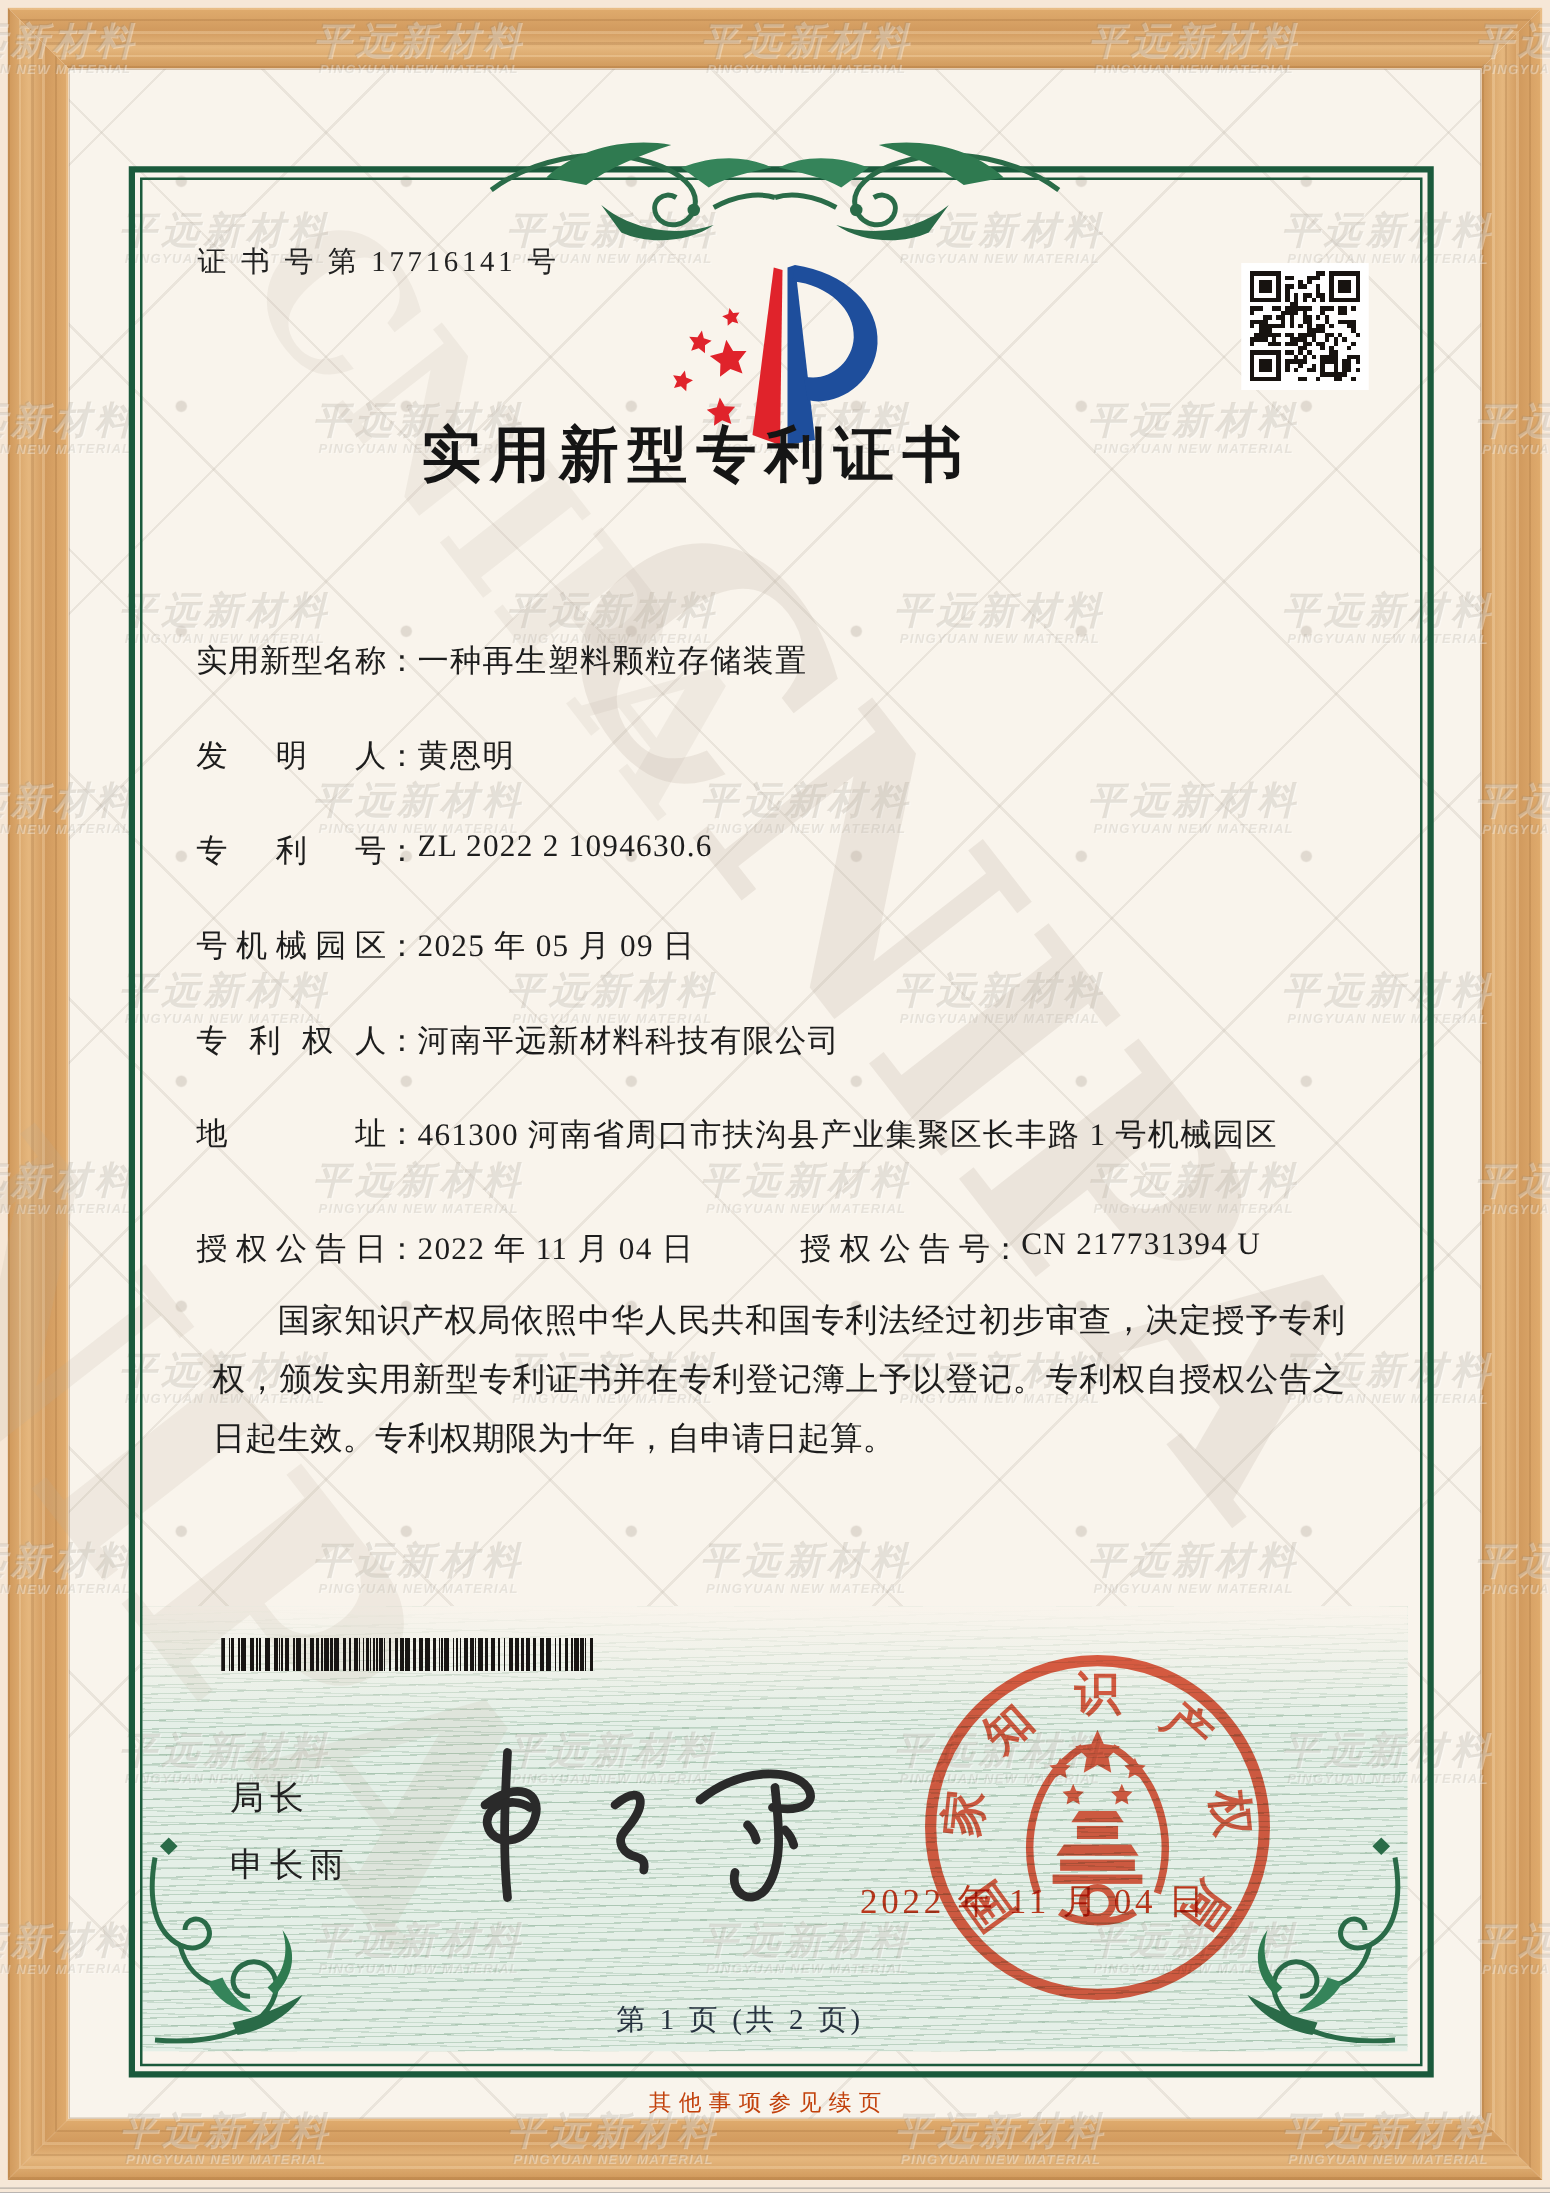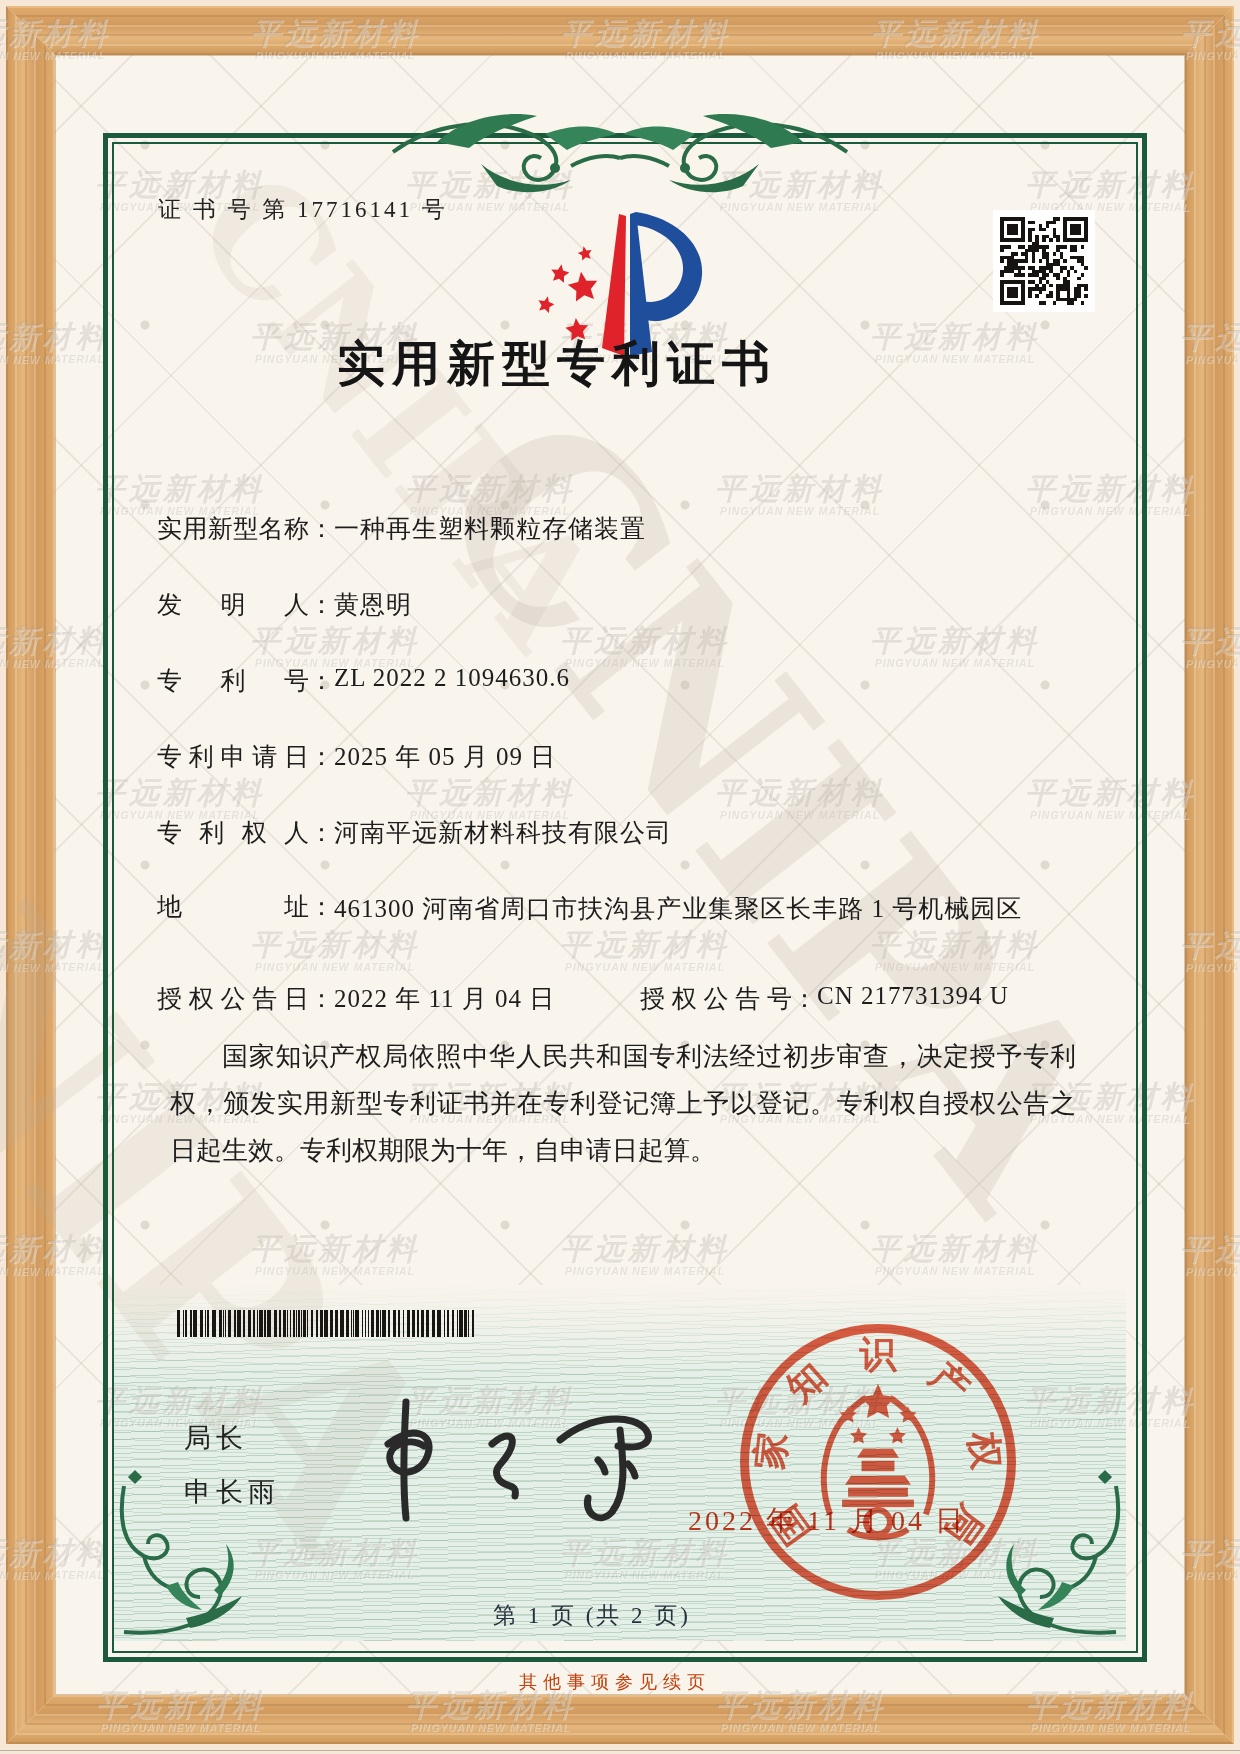--- a/index.html
+++ b/index.html
@@ -716,21 +716,21 @@
     <div class="frow" style="top:512px">
       <span class="flabel">实用新型名称</span><span class="fcolon">：</span><span class="fvalue">一种再生塑料颗粒存储装置</span>
     </div>
     <div class="frow" style="top:588px">
       <span class="flabel">发明人</span><span class="fcolon">：</span><span class="fvalue">黄恩明</span>
     </div>
     <div class="frow" style="top:664px">
       <span class="flabel">专利号</span><span class="fcolon">：</span><span class="fvalue">ZL 2022 2 1094630.6</span>
     </div>
     <div class="frow" style="top:740px">
-      <span class="flabel">专利申请日</span><span class="fcolon">：</span><span class="fvalue">2025 年 05 月 09 日</span>
+      <span class="flabel">号机械园区</span><span class="fcolon">：</span><span class="fvalue">2025 年 05 月 09 日</span>
     </div>
     <div class="frow" style="top:816px">
       <span class="flabel">专利权人</span><span class="fcolon">：</span><span class="fvalue">河南平远新材料科技有限公司</span>
     </div>
     <div class="frow" style="top:890px">
       <span class="flabel">地址</span><span class="fcolon">：</span><span class="fvalue wrap">461300 河南省周口市扶沟县产业集聚区长丰路 1 号机械园区</span>
     </div>
     <div class="frow" style="top:982px">
       <span class="flabel">授权公告日</span><span class="fcolon">：</span><span class="fvalue">2022 年 11 月 04 日</span>
       <span class="pair2">

